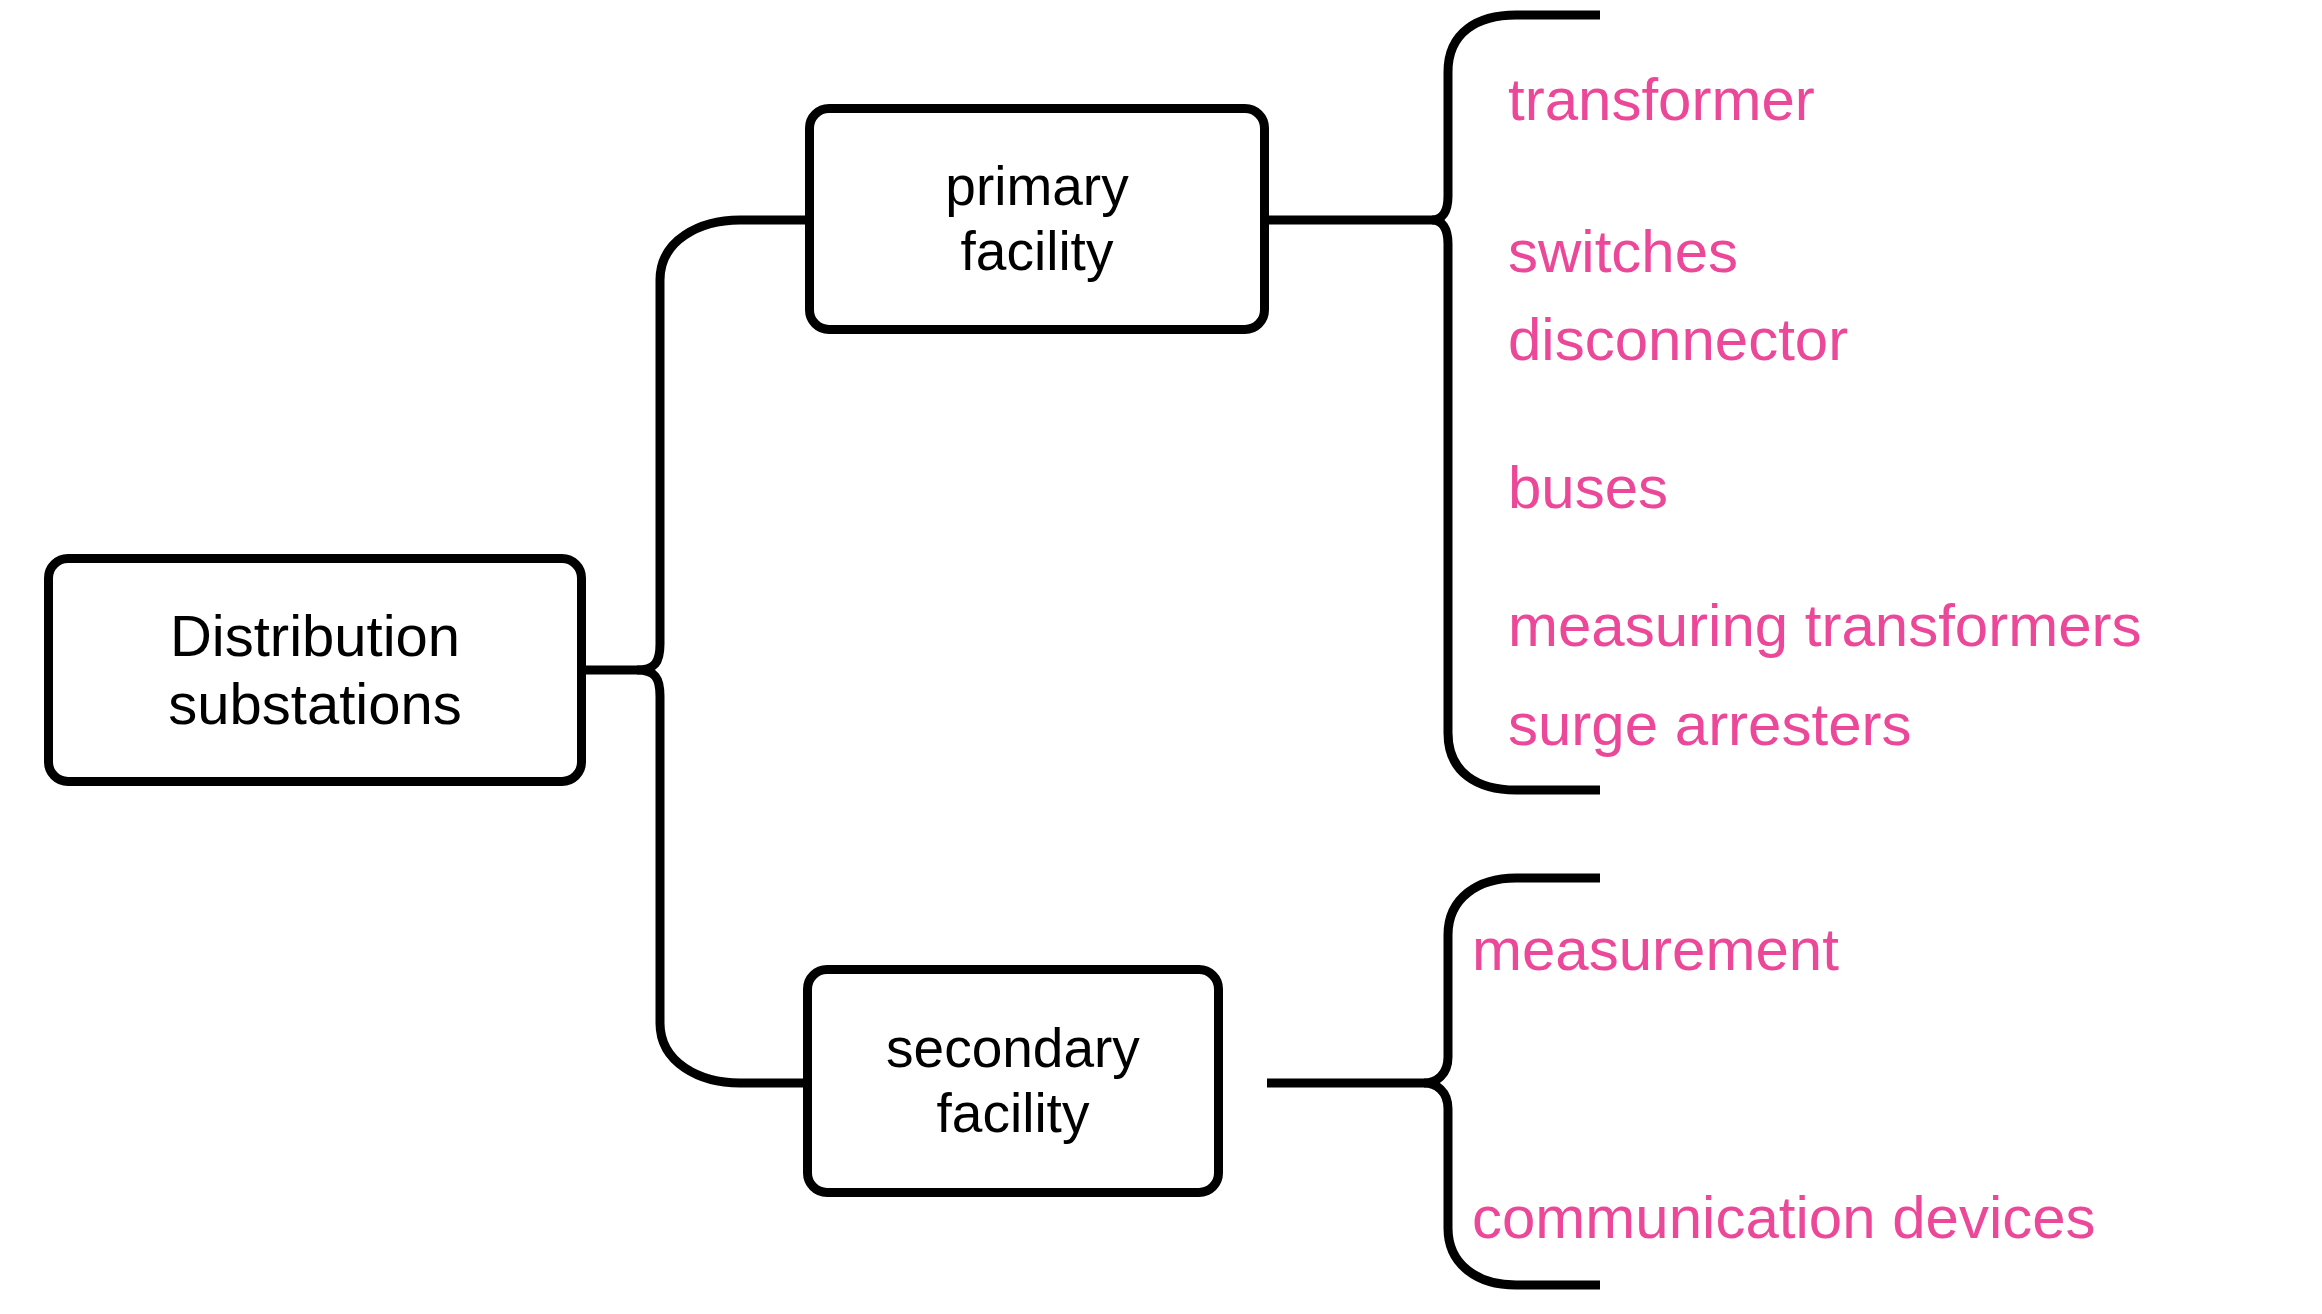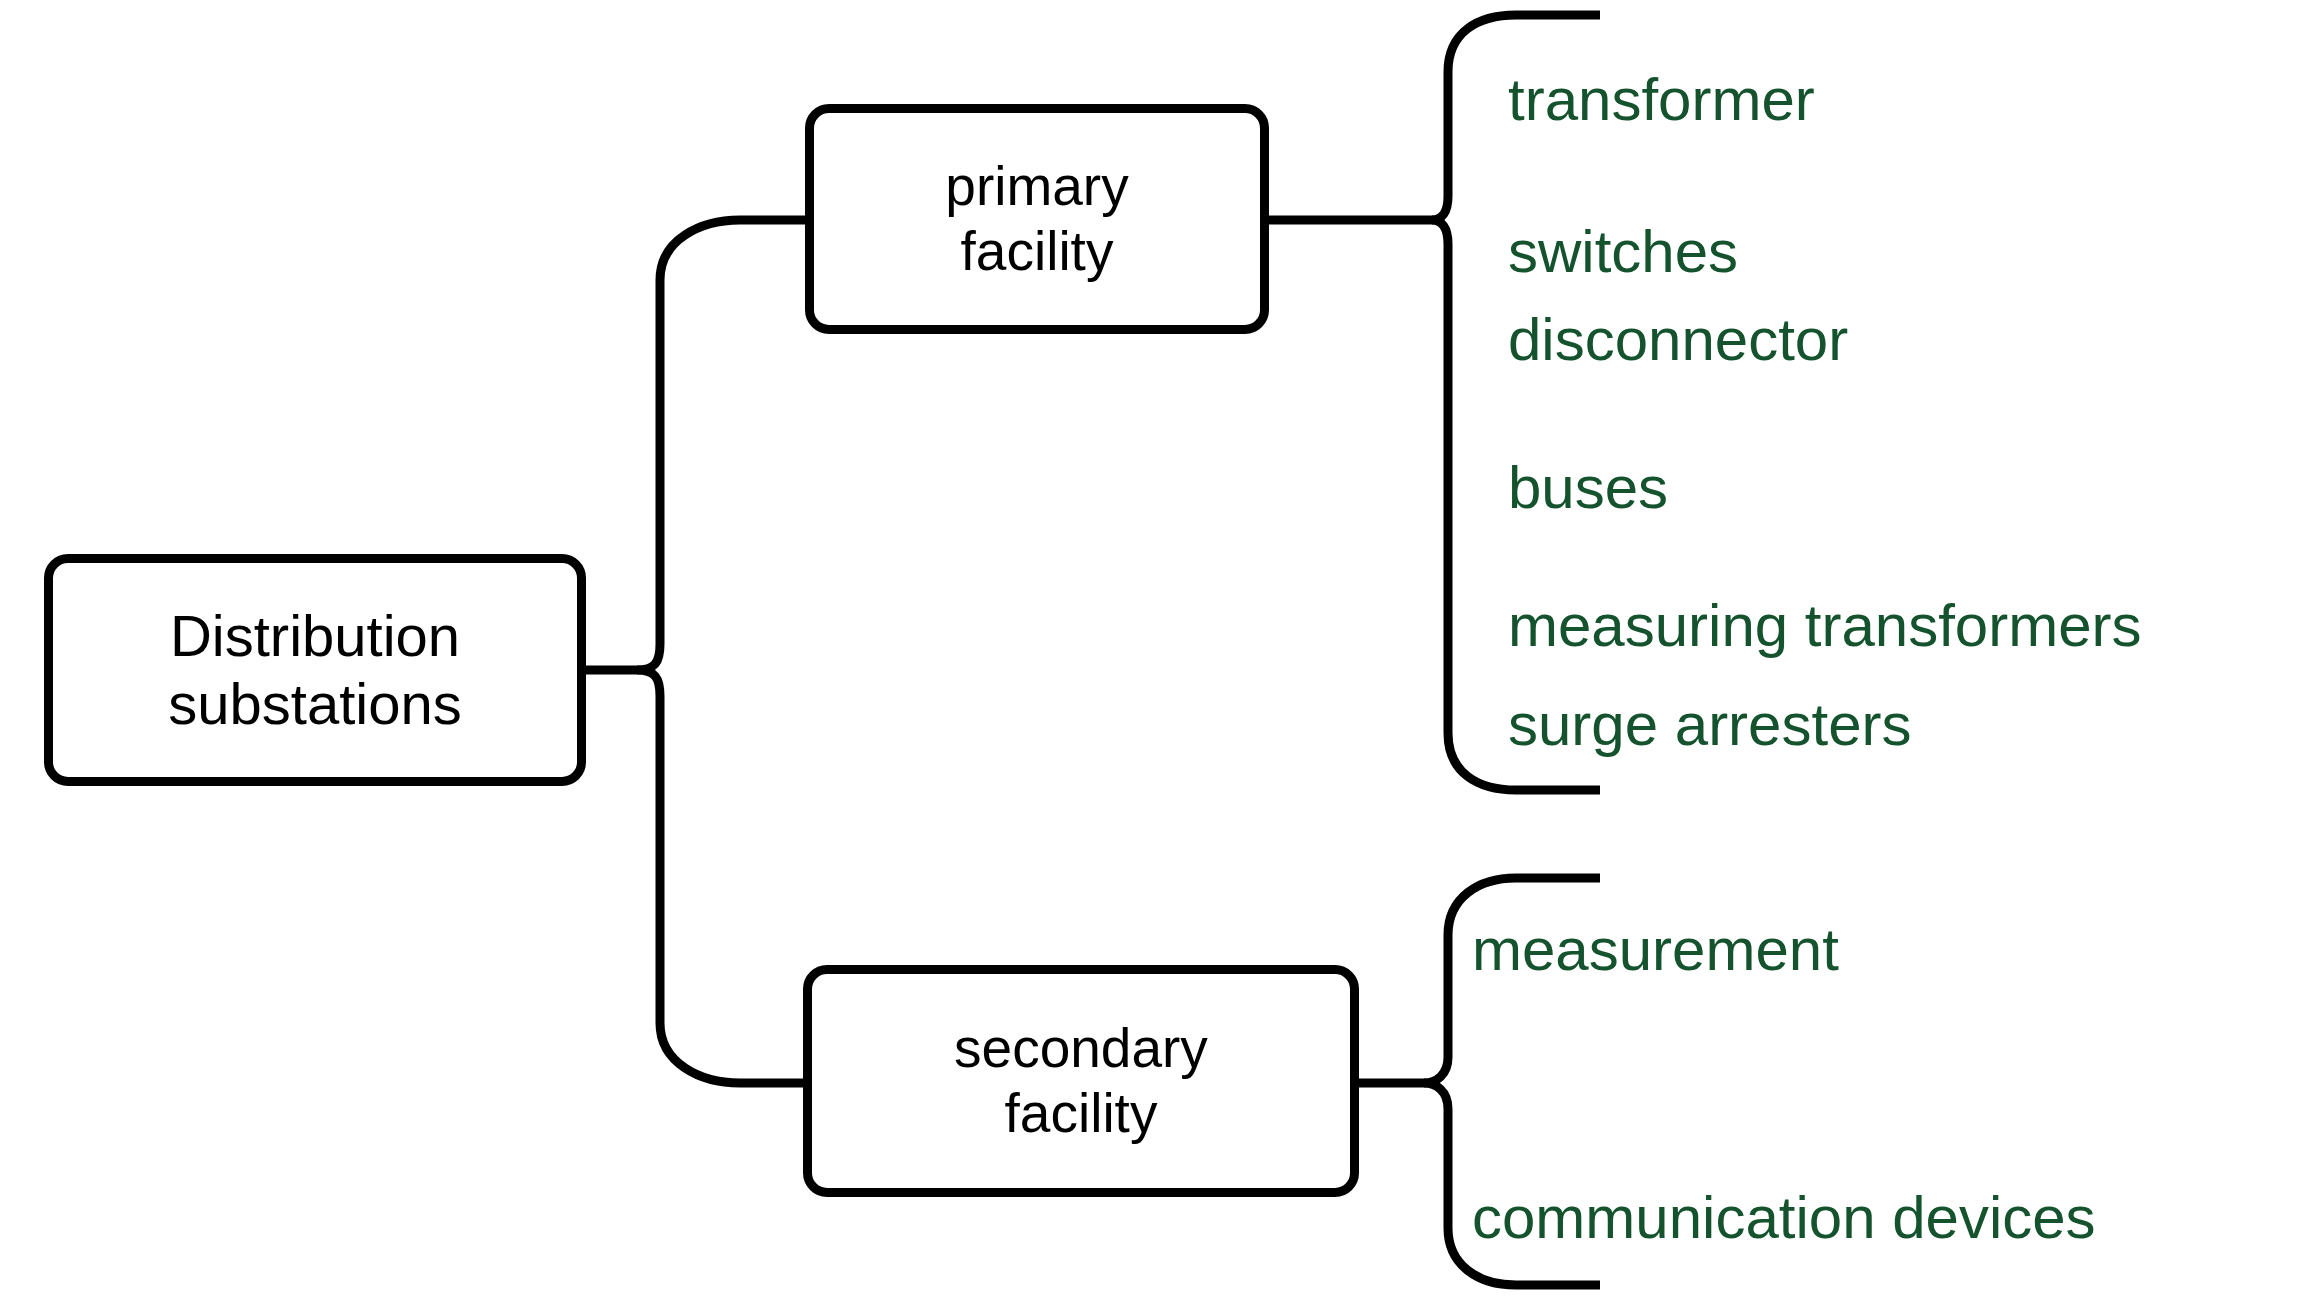--- a/index.html
+++ b/index.html
@@ -50,27 +50,27 @@
   #node-primary {
     left: 805px;
     top: 104px;
     width: 464px;
     height: 230px;
     font-size: 55px;
   }
   #node-secondary {
     left: 803px;
     top: 965px;
-    width: 556px;
+    width: 420px;
     height: 232px;
     font-size: 55px;
   }
   .leaf-list {
     position: absolute;
-    color: #14532d;
+    color: #ec4899;
     font-size: 60px;
     line-height: 1;
   }
   .leaf-item {
     position: absolute;
     white-space: pre;
     left: 0;
   }
   #leaf-list-primary {
     left: 1508px;

